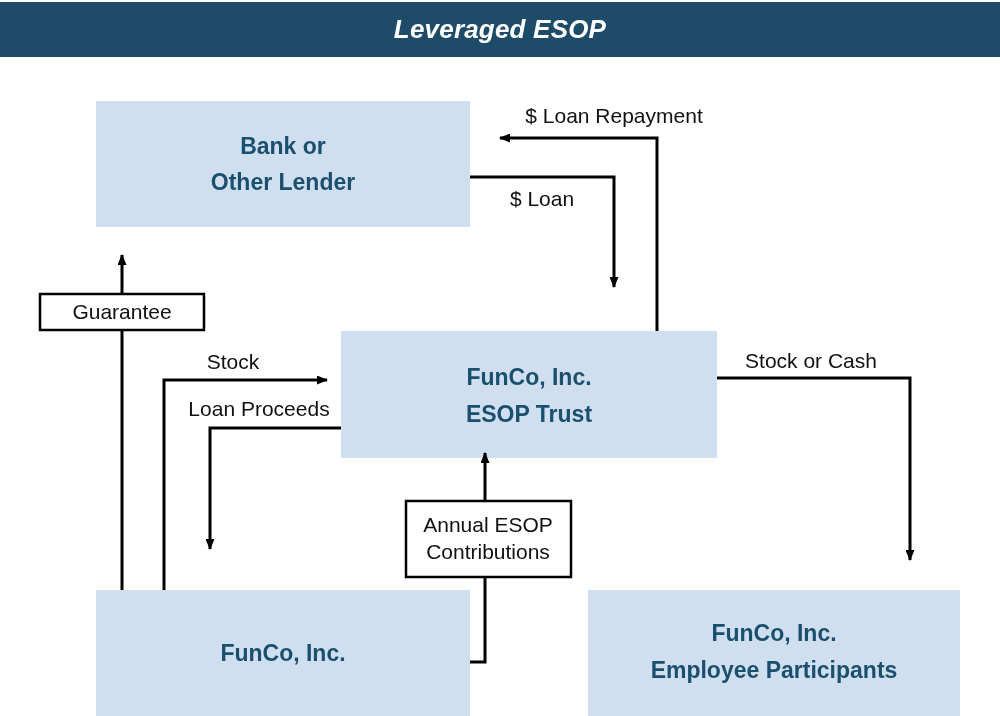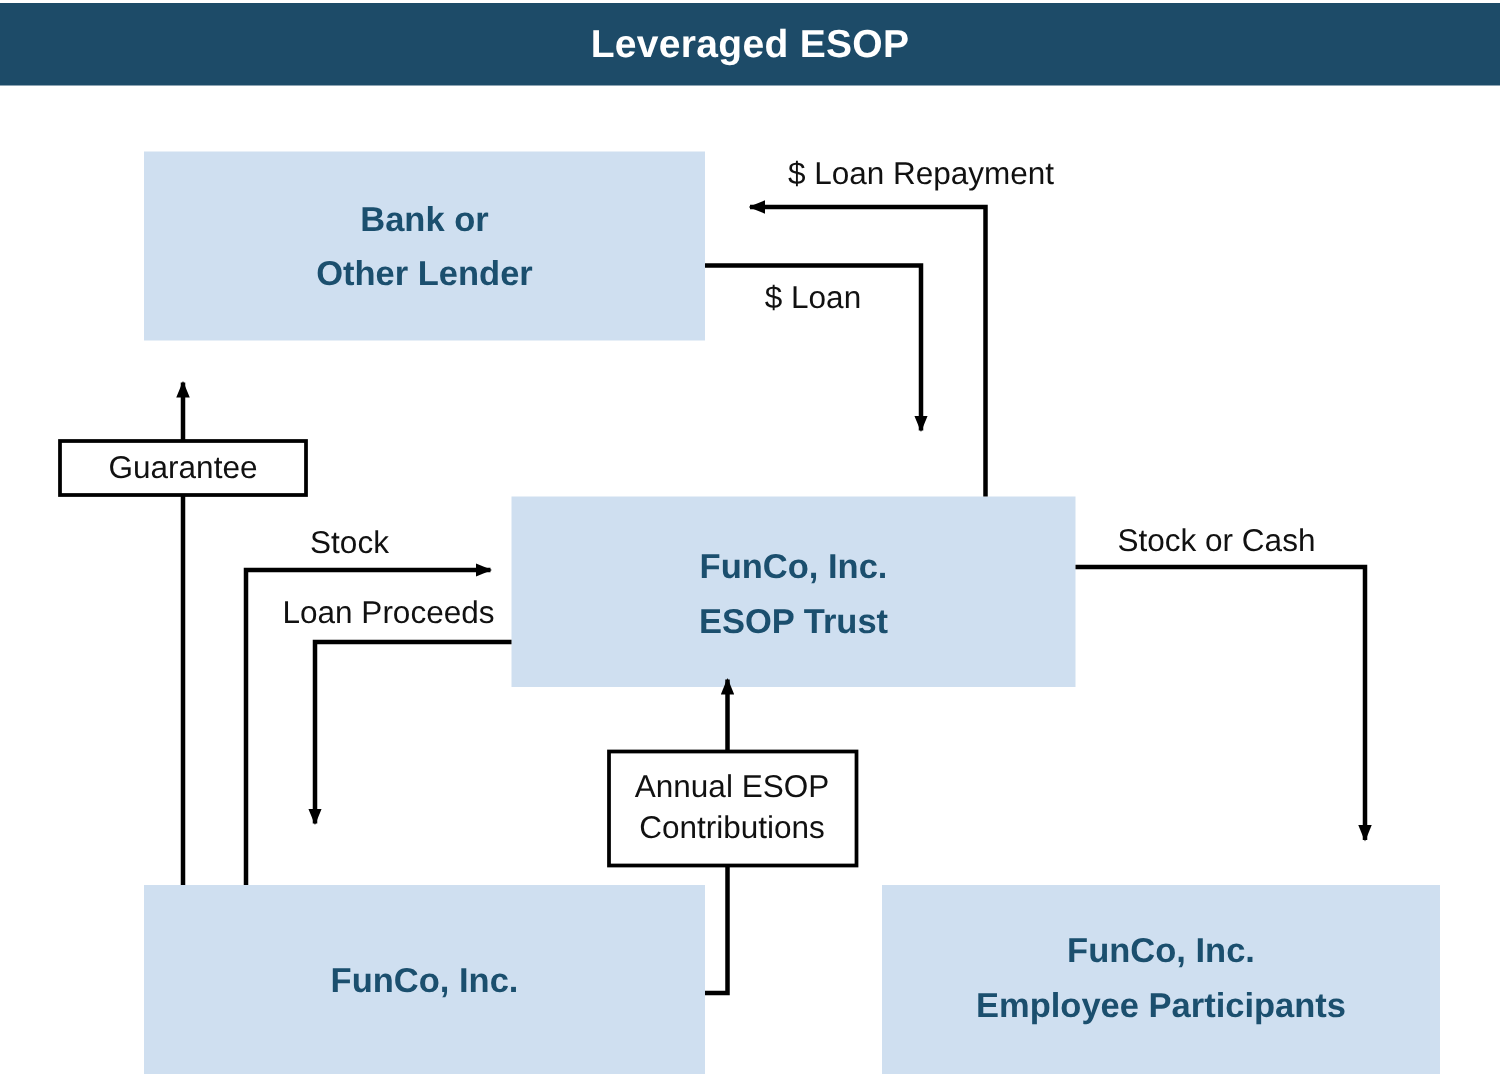--- a/index.html
+++ b/index.html
@@ -21,20 +21,21 @@
   #title-bar {
     position: absolute;
     left: 0;
     top: 2px;
     width: 1000px;
     height: 55px;
     background: #1d4b68;
     display: flex;
     align-items: center;
     justify-content: center;
+    font-style: italic;
   }
   #title-text {
     color: #ffffff;
     font-size: 26px;
     font-weight: bold;
     letter-spacing: 0.2px;
     font-family: "Liberation Sans", sans-serif;
   }
   #diagram {
     position: absolute;

